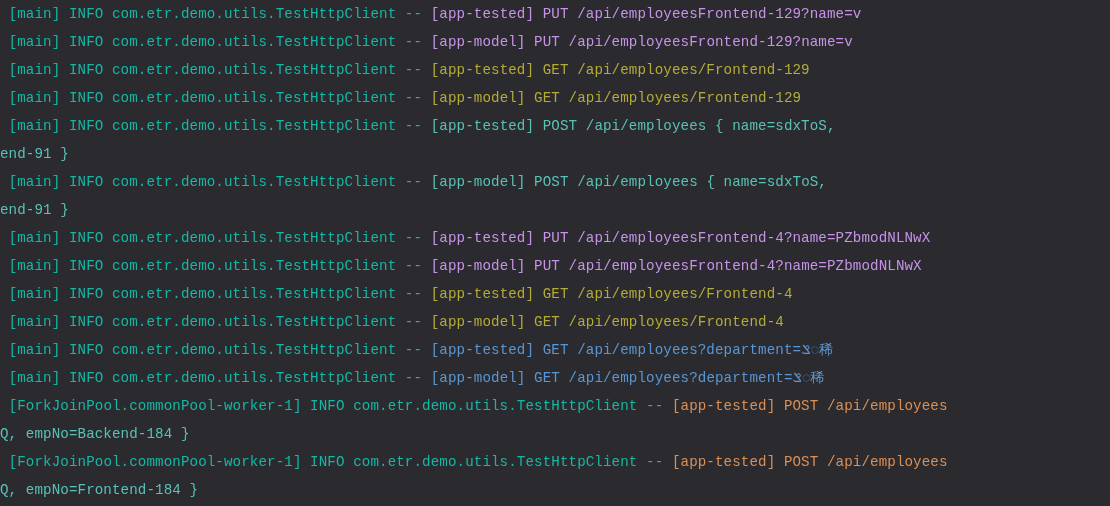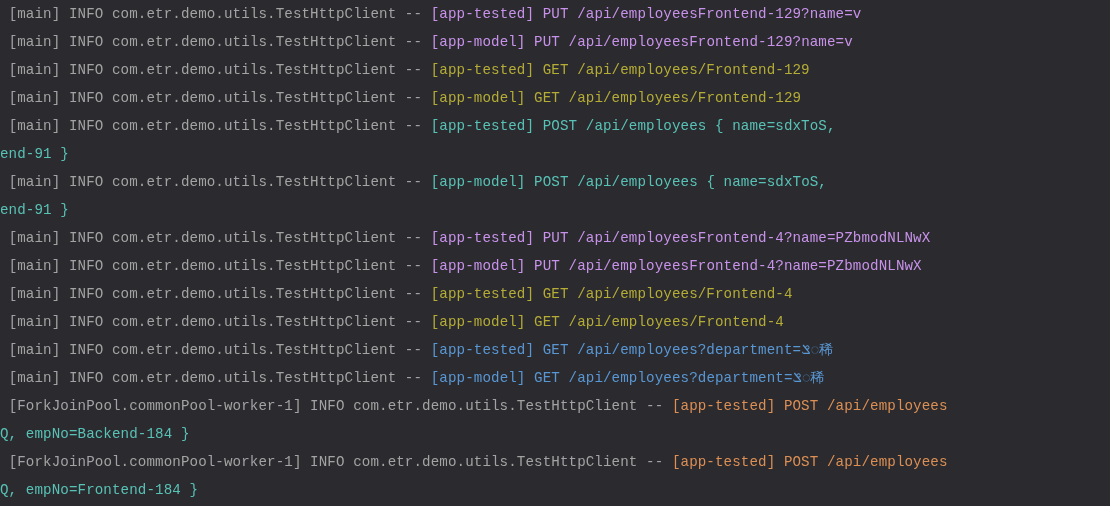--- a/index.html
+++ b/index.html
@@ -16,21 +16,21 @@
   }
   .log {
     padding: 0;
     white-space: pre;
   }
   .line {
     display: block;
     white-space: pre-wrap;
     word-break: break-all;
   }
-  .base    { color: #a3a3a3; }
+  .base    { color: #14b8a6; }
   .purple  { color: #c892ea; }
   .olive   { color: #b5ac36; }
   .teal    { color: #58c2b6; }
   .orange  { color: #dd8f54; }
   .blue    { color: #5997d4; }
 </style>
 </head>
 <body>
 
 <div class="log" id="log-root"><div class="line"><span class="base"> [main] INFO com.etr.demo.utils.TestHttpClient -- </span><span class="purple">[app-tested]</span><span class="purple"> PUT /api/employeesFrontend-129?name=v</span></div><div class="line"><span class="base"> [main] INFO com.etr.demo.utils.TestHttpClient -- </span><span class="purple">[app-model]</span><span class="purple"> PUT /api/employeesFrontend-129?name=v</span></div><div class="line"><span class="base"> [main] INFO com.etr.demo.utils.TestHttpClient -- </span><span class="olive">[app-tested]</span><span class="olive"> GET /api/employees/Frontend-129</span></div><div class="line"><span class="base"> [main] INFO com.etr.demo.utils.TestHttpClient -- </span><span class="olive">[app-model]</span><span class="olive"> GET /api/employees/Frontend-129</span></div><div class="line"><span class="base"> [main] INFO com.etr.demo.utils.TestHttpClient -- </span><span class="teal">[app-tested]</span><span class="teal"> POST /api/employees { name=sdxToS,</span></div><div class="line"><span class="teal">end-91 }</span></div><div class="line"><span class="base"> [main] INFO com.etr.demo.utils.TestHttpClient -- </span><span class="teal">[app-model]</span><span class="teal"> POST /api/employees { name=sdxToS,</span></div><div class="line"><span class="teal">end-91 }</span></div><div class="line"><span class="base"> [main] INFO com.etr.demo.utils.TestHttpClient -- </span><span class="purple">[app-tested]</span><span class="purple"> PUT /api/employeesFrontend-4?name=PZbmodNLNwX</span></div><div class="line"><span class="base"> [main] INFO com.etr.demo.utils.TestHttpClient -- </span><span class="purple">[app-model]</span><span class="purple"> PUT /api/employeesFrontend-4?name=PZbmodNLNwX</span></div><div class="line"><span class="base"> [main] INFO com.etr.demo.utils.TestHttpClient -- </span><span class="olive">[app-tested]</span><span class="olive"> GET /api/employees/Frontend-4</span></div><div class="line"><span class="base"> [main] INFO com.etr.demo.utils.TestHttpClient -- </span><span class="olive">[app-model]</span><span class="olive"> GET /api/employees/Frontend-4</span></div><div class="line"><span class="base"> [main] INFO com.etr.demo.utils.TestHttpClient -- </span><span class="blue">[app-tested]</span><span class="blue"> GET /api/employees?department=ݏ◌稀</span></div><div class="line"><span class="base"> [main] INFO com.etr.demo.utils.TestHttpClient -- </span><span class="blue">[app-model]</span><span class="blue"> GET /api/employees?department=ݏ◌稀</span></div><div class="line"><span class="base"> [ForkJoinPool.commonPool-worker-1] INFO com.etr.demo.utils.TestHttpClient -- </span><span class="orange">[app-tested]</span><span class="orange"> POST /api/employees</span></div><div class="line"><span class="teal">Q, empNo=Backend-184 }</span></div><div class="line"><span class="base"> [ForkJoinPool.commonPool-worker-1] INFO com.etr.demo.utils.TestHttpClient -- </span><span class="orange">[app-tested]</span><span class="orange"> POST /api/employees</span></div><div class="line"><span class="teal">Q, empNo=Frontend-184 }</span></div></div>

